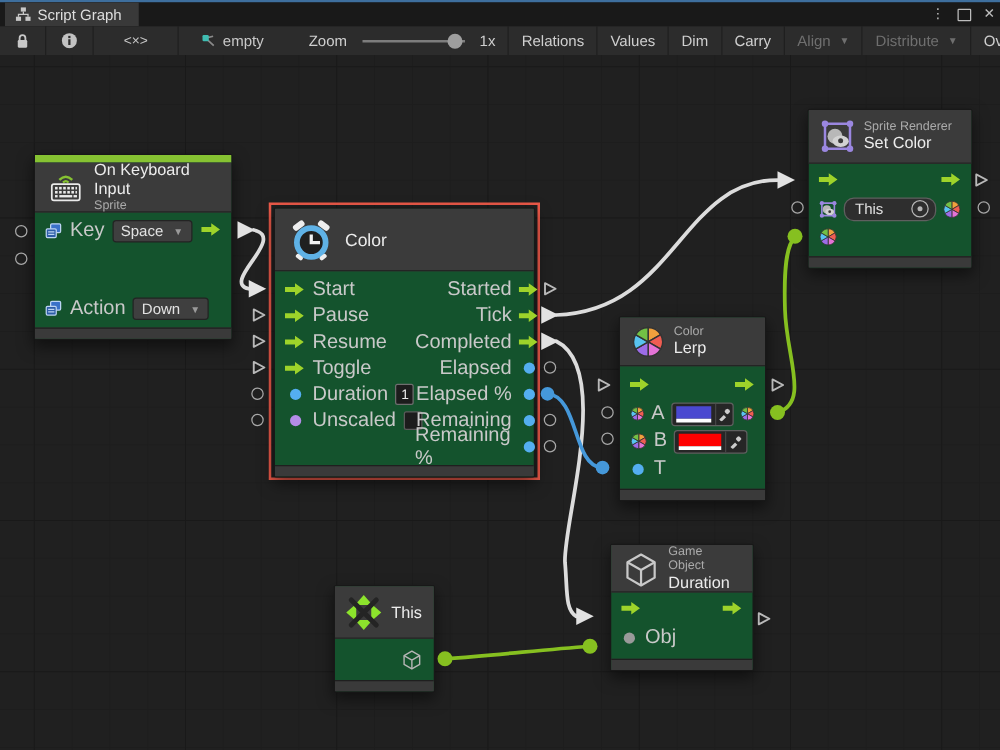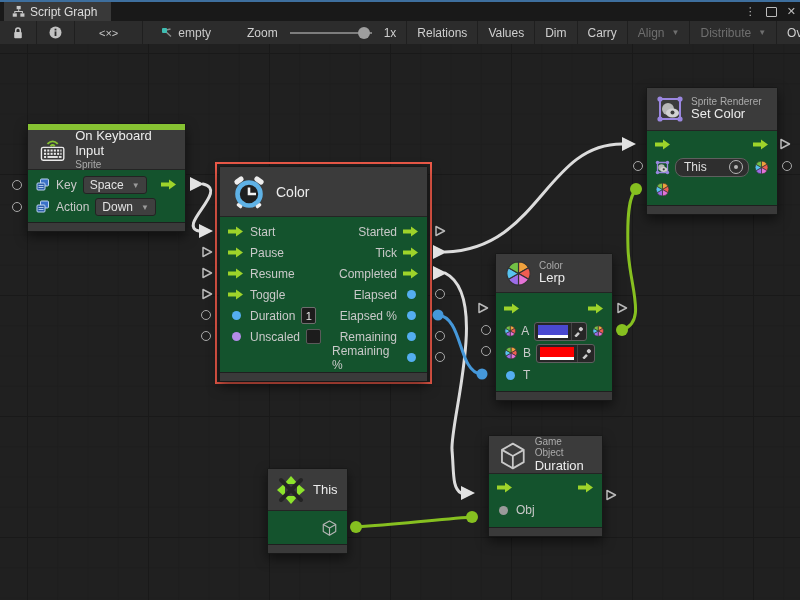--- a/index.html
+++ b/index.html
@@ -38,21 +38,21 @@
   
   .node{position:absolute;background:#14532d;border:1px solid #181818;border-radius:2px;
         box-shadow:0 5px 12px rgba(0,0,0,.5);box-sizing:border-box;}
   .nhead{background:#3b3b3b;border-bottom:1px solid #242424;display:flex;align-items:center;
          gap:8px;padding:0 10px;box-sizing:border-box;}
   .ntitles{display:flex;flex-direction:column;justify-content:center;line-height:1.15;}
   .nsub{font-size:10px;color:#ababab;}
   .nmain{font-size:13px;color:#ececec;}
   .nfoot{height:8px;background:#3a3a3a;border-top:1px solid #1f1f1f;}
   .prow{display:flex;align-items:center;gap:6px;padding:0 8px;box-sizing:border-box;}
-  .plabel{font-size:12px;color:#c9c9c9;}
+  .plabel{font-size:16px;color:#c9c9c9;}
   .dot{width:9px;height:9px;border-radius:50%;flex:none;}
   .dot-blue{background:var(--port_blue,#54aef0);}
   .dot-purple{background:var(--port_purple,#b48ce8);}
   .dot-gray{background:#9a9a9a;}
   .dd{display:flex;align-items:center;gap:5px;background:#3f3f3f;border:1px solid #232323;
       border-radius:3px;padding:1px 6px;font-size:12px;color:#e2e2e2;}
   .numfield{width:13px;height:15px;background:#1c1c1c;border:1px solid #6e6e6e;border-radius:2px;
       color:#eaeaea;font-size:11px;text-align:center;padding:0;font-family:"Liberation Sans",sans-serif;}
   .checkbox{width:13px;height:13px;background:#1c1c1c;border:1px solid #5a5a5a;border-radius:2px;}
   
@@ -201,21 +201,21 @@
         <span class="dd">
           <span>Space</span>
           <span class="caret">▼</span>
         </span>
         <span style="margin-left:auto;">
           <svg width="16" height="11" viewBox="0 0 16 11">
               <path class="p-green" d="M0 3.5 H8 V0.5 L15 5.5 L8 10.5 V7.5 H0 Z"></path>
             </svg>
         </span>
       </div>
-      <div class="prow" style="height:22px;">
+      <div class="prow" style="height:22px;margin-top:40px;">
         <svg width="14" height="14" viewBox="0 0 14 14">
           <rect x="4.5" y="1" width="8" height="7" rx="1" fill="#3a71c8" stroke="#bcd4f2" stroke-width="1"></rect>
           <rect x="1" y="5" width="8" height="7" rx="1" fill="#2d5da8" stroke="#bcd4f2" stroke-width="1"></rect>
           <path d="M2.5 7.5 h5 M2.5 9.5 h5" stroke="#bcd4f2" stroke-width="0.9"></path>
         </svg>
         <span class="plabel">Action</span>
         <span class="dd">
           <span>Down</span>
           <span class="caret">▼</span>
         </span>

